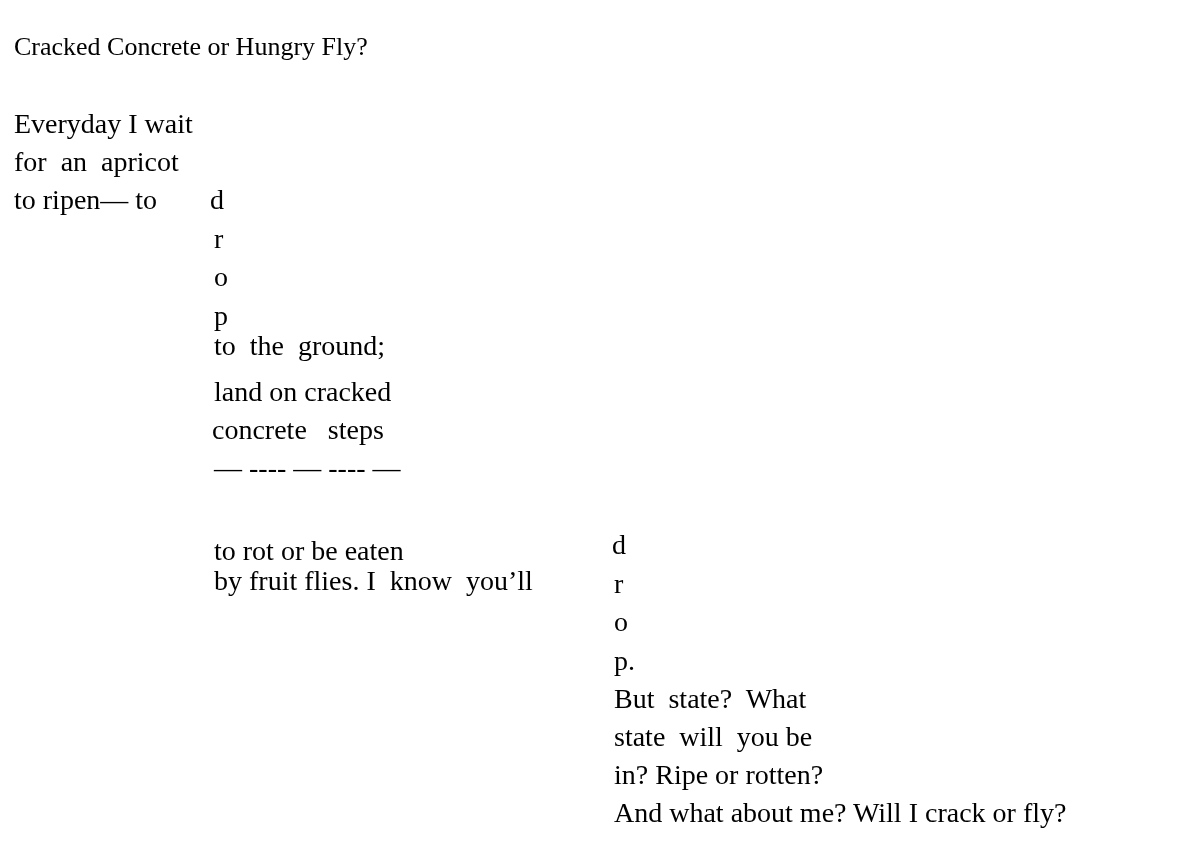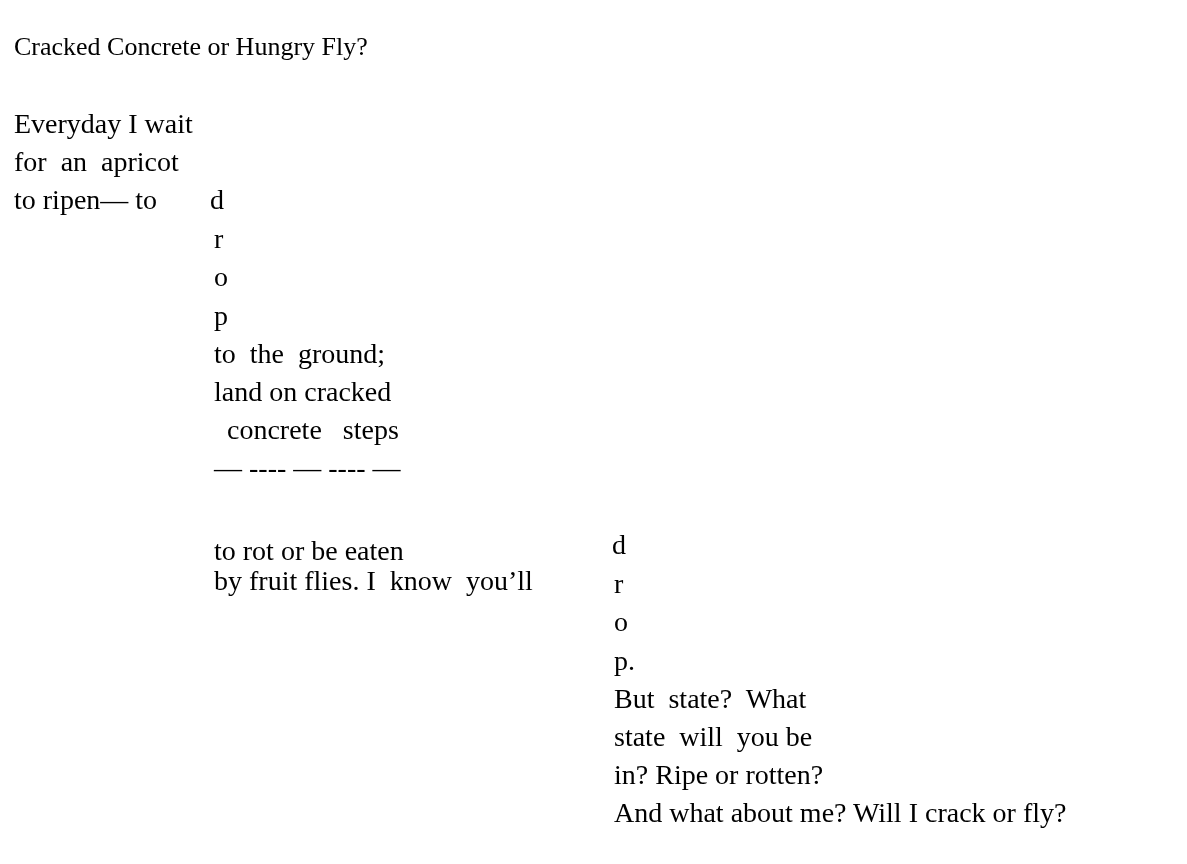--- a/index.html
+++ b/index.html
@@ -13,23 +13,23 @@
 
 <div class="title">Cracked Concrete or Hungry Fly?</div>
 <div id="poem">
     <div class="line" style="left: 14px; top: 108px;">Everyday I wait</div>
     <div class="line" style="left: 14px; top: 146px;">for  an  apricot</div>
     <div class="line" style="left: 14px; top: 184px;">to ripen— to</div>
     <div class="line" style="left: 210px; top: 184px;">d</div>
     <div class="line" style="left: 214px; top: 223px;">r</div>
     <div class="line" style="left: 214px; top: 261px;">o</div>
     <div class="line" style="left: 214px; top: 300px;">p</div>
-    <div class="line" style="left: 214px; top: 338px;">to  the  ground;</div>
+    <div class="line" style="left: 214px; top: 330px;">to  the  ground;</div>
     <div class="line" style="left: 214px; top: 376px;">land on cracked</div>
-    <div class="line" style="left: 227px; top: 414px;">concrete   steps</div>
+    <div class="line" style="left: 212px; top: 414px;">concrete   steps</div>
     <div class="line" style="left: 214px; top: 452px;">— ---- — ---- —</div>
     <div class="line" style="left: 214px; top: 491px; margin-top: 44px;">to rot or be eaten</div>
     <div class="line" style="left: 214px; top: 529px; margin-top: 36px;">by fruit flies. I  know  you’ll</div>
     <div class="line" style="left: 612px; top: 529px;">d</div>
     <div class="line" style="left: 614px; top: 568px;">r</div>
     <div class="line" style="left: 614px; top: 606px;">o</div>
     <div class="line" style="left: 614px; top: 645px;">p.</div>
     <div class="line" style="left: 614px; top: 683px;">But  state?  What</div>
     <div class="line" style="left: 614px; top: 721px;">state  will  you be</div>
     <div class="line" style="left: 614px; top: 759px;">in? Ripe or rotten?</div>

